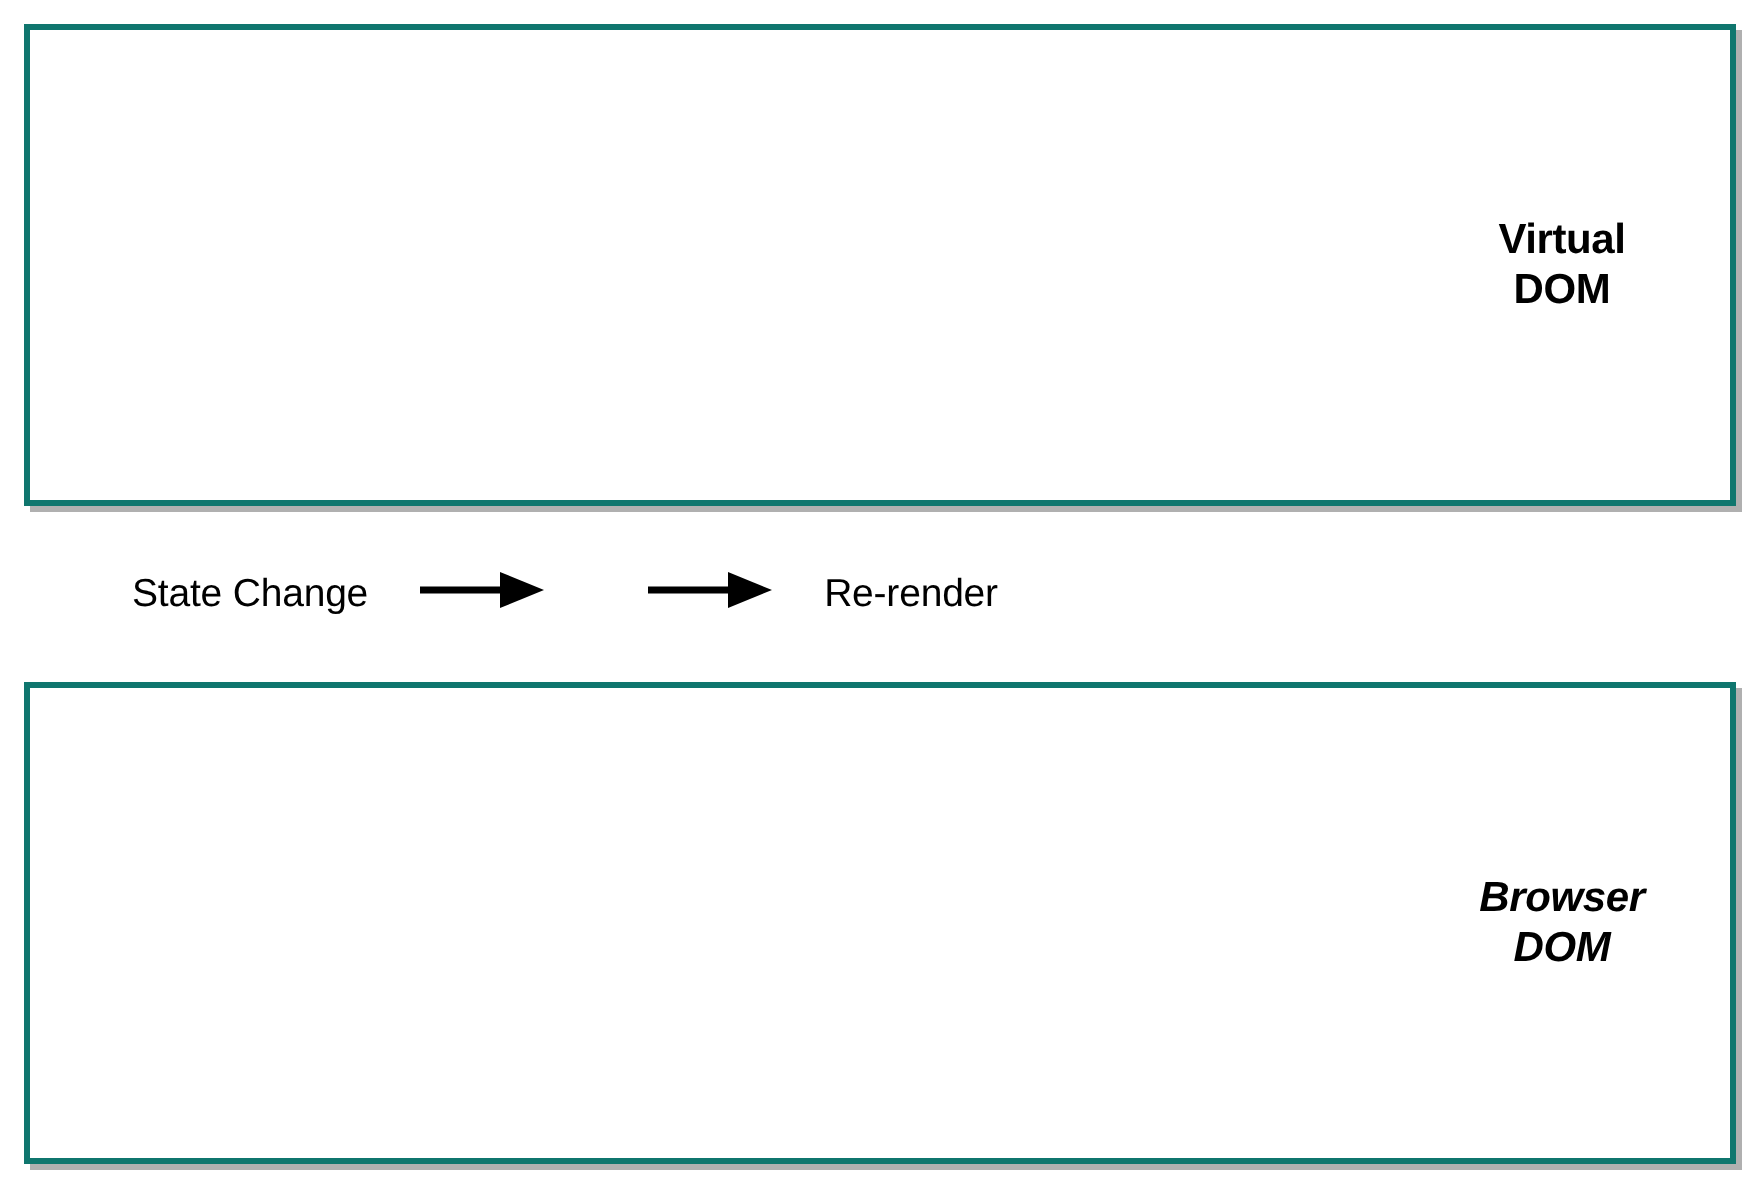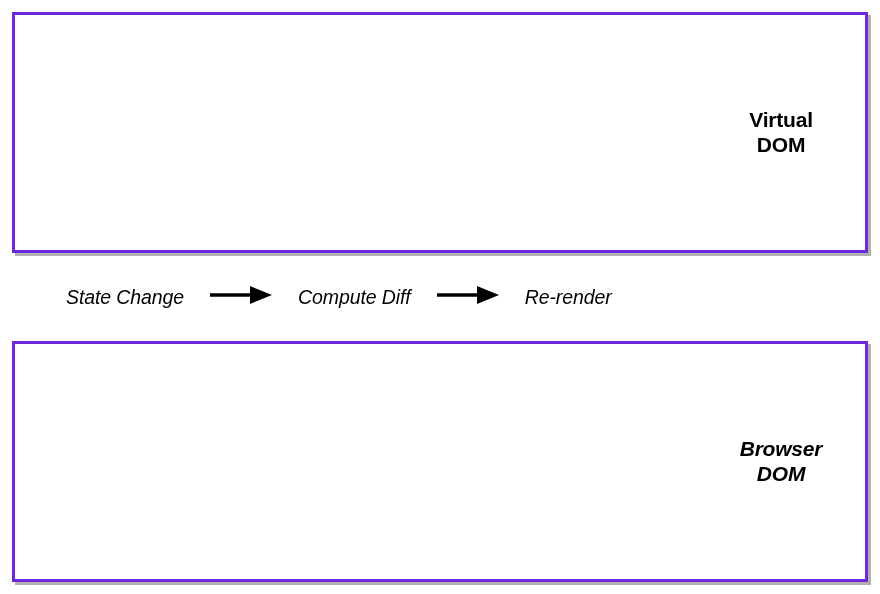--- a/index.html
+++ b/index.html
@@ -17,21 +17,21 @@
   #stage {
     position: absolute;
     left: 0; top: 0;
     width: 880px;
     height: 594px;
   }
   .panel {
     position: absolute;
     box-sizing: border-box;
     background: #ffffff;
-    border: 3px solid #6d28d9;
+    border: 3px solid #0f766e;
     box-shadow: 3px 3px 0 rgba(80,80,80,0.45);
   }
   #panel-virtual-dom {
     left: 12px;
     top: 12px;
     width: 856px;
     height: 241px;
   }
   #panel-browser-dom {
     left: 12px;
@@ -62,21 +62,20 @@
     position: absolute;
     left: 12px;
     top: 253px;
     width: 856px;
     height: 88px;
     display: flex;
     align-items: center;
     justify-content: flex-start;
     padding-left: 52px;
     box-sizing: border-box;
-    font-style: italic;
   }
   .flow-label {
     font-size: 19.5px;
     color: #000000;
     white-space: nowrap;
     letter-spacing: -0.1px;
   }
   .flow-arrow {
     display: inline-block;
     margin: 0 26px;
@@ -191,21 +190,20 @@
   </div>
 
   <div id="flow-row">
     <span class="flow-label" id="flow-step-1">State Change</span>
     <span class="flow-arrow">
       <svg width="62" height="22" viewBox="0 0 62 22">
         <line x1="0" y1="11" x2="44" y2="11" stroke="#000000" stroke-width="3.5"></line>
         <polygon points="40,2 62,11 40,20" fill="#000000"></polygon>
       </svg>
     </span>
-    <span class="flow-label" id="flow-step-2">Compute Diff</span>
     <span class="flow-arrow">
       <svg width="62" height="22" viewBox="0 0 62 22">
         <line x1="0" y1="11" x2="44" y2="11" stroke="#000000" stroke-width="3.5"></line>
         <polygon points="40,2 62,11 40,20" fill="#000000"></polygon>
       </svg>
     </span>
     <span class="flow-label" id="flow-step-3">Re-render</span>
   </div>
 
 </div>

